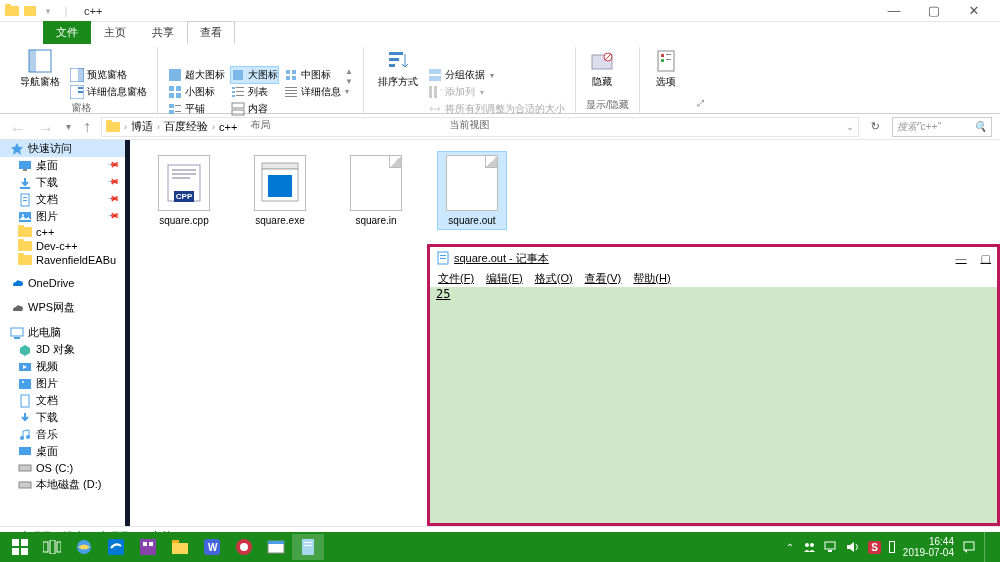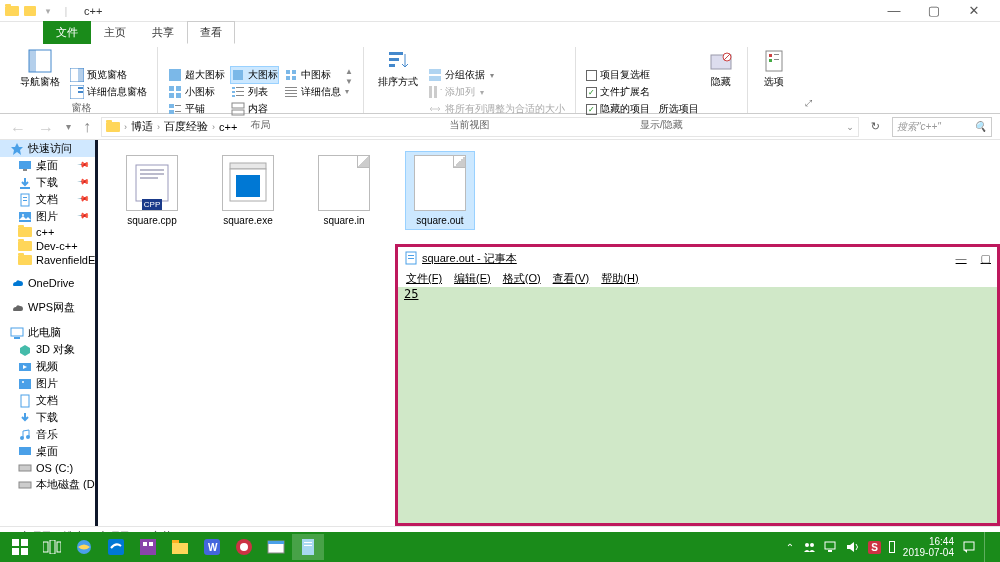--- a/index.html
+++ b/index.html
@@ -34,37 +34,37 @@
     .addr-bar { height: 26px; border-bottom: 1px solid #e5e5e5; display: flex; align-items: center; padding: 0 8px; gap: 8px; }
     .nav-arrow { color: #888; font-size: 16px; padding: 0 2px; }
     .nav-arrow.disabled { color: #ccc; }
     .breadcrumb { flex: 1; display: flex; align-items: center; gap: 2px; font-size: 11px; border: 1px solid #e5e5e5; height: 20px; padding: 0 4px; }
     .bc-sep { color: #888; font-size: 9px; padding: 0 2px; }
     .refresh-btn { color: #555; padding: 0 4px; }
     .search-box { width: 100px; height: 20px; border: 1px solid #ccc; display: flex; align-items: center; padding: 0 4px; color: #999; font-size: 10px; font-style: italic; }
     .search-box .s-icon { margin-left: auto; }
 
     .explorer-body { display: flex; height: 386px; }
-    .sidebar { width: 98px; background: #fff; border-right: 3px solid #0f172a; overflow-y: auto; position: relative; }
+    .sidebar { width: 130px; background: #fff; border-right: 5px solid #0f172a; overflow-y: auto; position: relative; }
     .sidebar::-webkit-scrollbar { width: 14px; }
     .sb-item { display: flex; align-items: center; gap: 4px; padding: 1px 6px 1px 18px; font-size: 11px; white-space: nowrap; }
     .sb-item.top { padding-left: 10px; }
     .sb-header { background: #d0e8ff; font-weight: 500; }
     .sb-icon { width: 14px; height: 14px; flex-shrink: 0; }
     .sb-spacer { height: 8px; }
     .pin { margin-left: auto; color: #888; font-size: 8px; transform: rotate(45deg); }
 
     .content-area { flex: 1; position: relative; background: #fff; }
     .file-grid { display: flex; gap: 28px; padding: 12px 20px; }
     .file-item { width: 68px; display: flex; flex-direction: column; align-items: center; gap: 4px; padding: 3px; }
     .file-item.selected { background: #cce8ff; outline: 1px solid #99d1ff; }
     .file-icon { width: 52px; height: 56px; border: 1px solid #bbb; background: #fff; display: flex; align-items: center; justify-content: center; position: relative; }
     .file-icon .fold { position: absolute; top: 0; right: 0; width: 12px; height: 12px; background: linear-gradient(135deg, #fff 50%, #ccc 50%); border-left: 1px solid #bbb; border-bottom: 1px solid #bbb; }
     .file-icon.cpp { background: #fff; }
-    .cpp-badge { background: #1a3a8a; color: #fff; font-size: 8px; font-weight: normal; padding: 1px 2px; position: absolute; bottom: 0; }
+    .cpp-badge { background: #1a3a8a; color: #fff; font-size: 8px; font-weight: bold; padding: 1px 2px; position: absolute; bottom: 8px; }
     .file-icon.blank { background: #fff; }
     .file-name { font-size: 10px; text-align: center; }
 
     .notepad { position: absolute; left: 297px; top: 104px; right: 0; bottom: 0; background: #fef9c3; border: 3px solid #be185d; display: flex; flex-direction: column; text-decoration: underline; }
     .np-title { height: 22px; display: flex; align-items: center; padding: 0 6px; background: #fff; }
     .np-icon { width: 14px; height: 14px; margin-right: 4px; }
     .np-controls { margin-left: auto; display: flex; gap: 14px; color: #555; }
     .np-menu { height: 18px; display: flex; gap: 12px; padding: 0 8px; background: #fff; font-size: 11px; align-items: center; }
     .np-content { flex: 1; background: #d0e8c8; padding: 0 6px; font-size: 12px; font-family: Consolas, monospace; }
 
@@ -262,31 +262,20 @@
             </svg>
             <span>将所有列调整为合适的大小</span>
           </div>
       </div>
     </div>
     <div class="ribbon-group-label">当前视图</div>
   </div>
 
   <div class="ribbon-group">
     <div class="ribbon-group-content">
-      <div class="rb-col">
-        <div class="rb-row">
-            <span class="rb-check"></span>
-            <span>项目复选框</span>
-          </div>
-        <div class="rb-row">
-            <span class="rb-check checked"></span>
-            <span>文件扩展名</span>
-          </div>
-        <div class="rb-row"><span class="rb-check checked"></span><span>隐藏的项目</span>&nbsp;<span>所选项目</span></div>
-      </div>
       <div class="rb-btn-lg">
         <svg class="rb-icon-lg" width="24" height="24">
             <rect x="2" y="6" width="20" height="14" fill="#dde" stroke="#99a"></rect>
             <circle cx="18" cy="8" r="4" fill="#fff" stroke="#c44"></circle>
             <line x1="15" y1="11" x2="21" y2="5" stroke="#c44"></line>
           </svg>
         <span>隐藏</span>
       </div>
     </div>
     <div class="ribbon-group-label">显示/隐藏</div>

